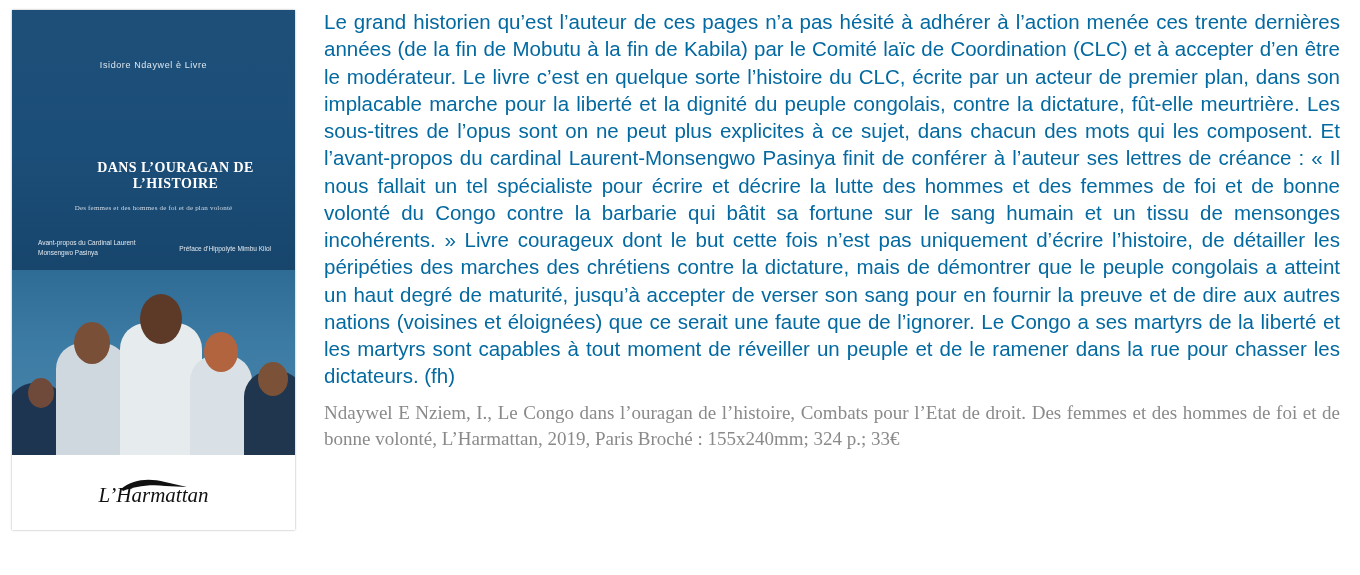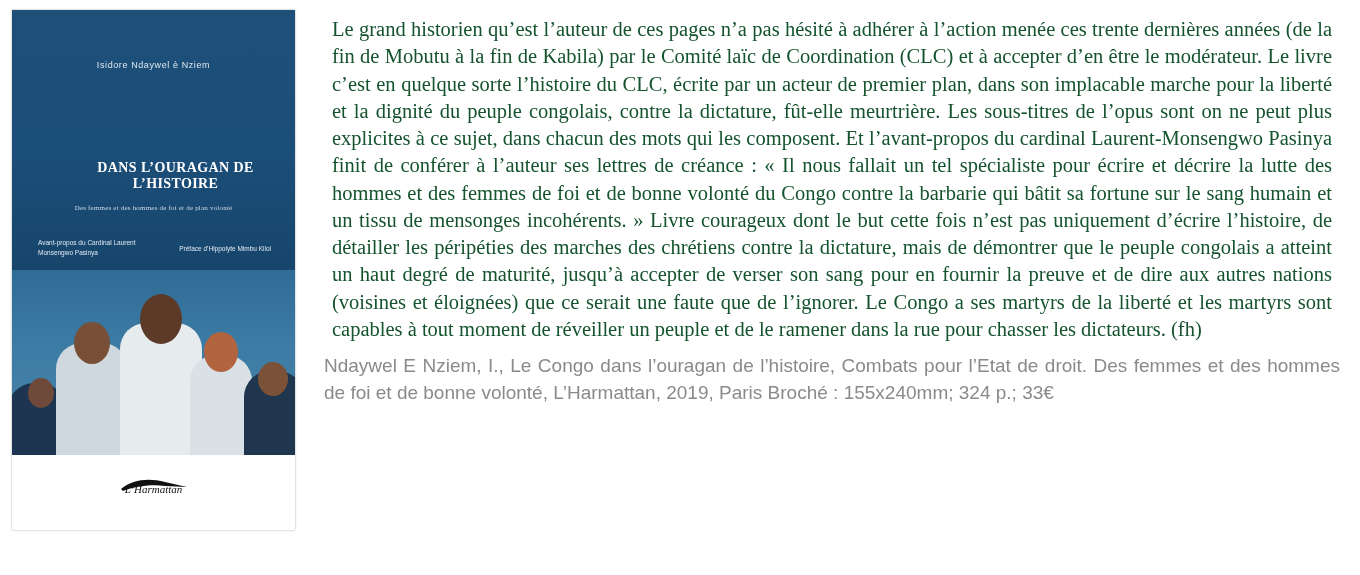--- a/index.html
+++ b/index.html
@@ -141,65 +141,65 @@
     width: 100%;
     height: 75px;
     background: #ffffff;
   }
   .publisher {
     position: absolute;
     left: 0; right: 0;
     top: 28px;
     text-align: center;
     font-family: "Liberation Serif", serif;
-    font-size: 11px;
+    font-size: 21px;
     color: #111111;
     font-style: italic;
   }
   .pub-swoosh {
     position: absolute;
     left: 50%;
     top: 22px;
     transform: translateX(-50%);
   }
 
   
   .text-col {
     flex: 1 1 auto;
     padding: 8px 20px 0 24px;
     box-sizing: border-box;
   }
   .body-text {
-    font-family: Liberation Serif, serif;
+    font-family: Liberation Sans, sans-serif;
     font-size: 20.5px;
     line-height: 1.33;
-    color: #14532d;
+    color: #0369a1;
     text-align: justify;
-    margin: 8px;
+    margin: 0;
   }
   .citation {
     margin-top: 10px;
-    font-family: Liberation Sans, sans-serif;
+    font-family: Liberation Serif, serif;
     font-size: 19px;
     line-height: 1.42;
     color: #8a8a8a;
     text-align: justify;
   }
 </style>
 </head>
 <body>
 
 <div class="page">
 
   <div class="cover-wrap">
     <div class="cover">
 
       <div class="cover-top"></div>
 
-      <div class="cover-author">Isidore Ndaywel è Nziem</div>
+      <div class="cover-author">Isidore Ndaywel è Livre</div>
       <div class="cover-subtitle">DANS L’OURAGAN DE L’HISTOIRE</div>
       <div class="cover-sub3">Des femmes et des hommes de foi et de plan volonté</div>
       <div class="cover-credit-left">Avant-propos du Cardinal
 Laurent Monsengwo Pasinya</div>
       <div class="cover-credit-right">Préface
 d’Hippolyte Mimbu Kilol</div>
 
       <div class="cover-photo">
 
         <div class="fig" style="left:-4px; width:58px; height:72px; background:#1d3550;"></div>

